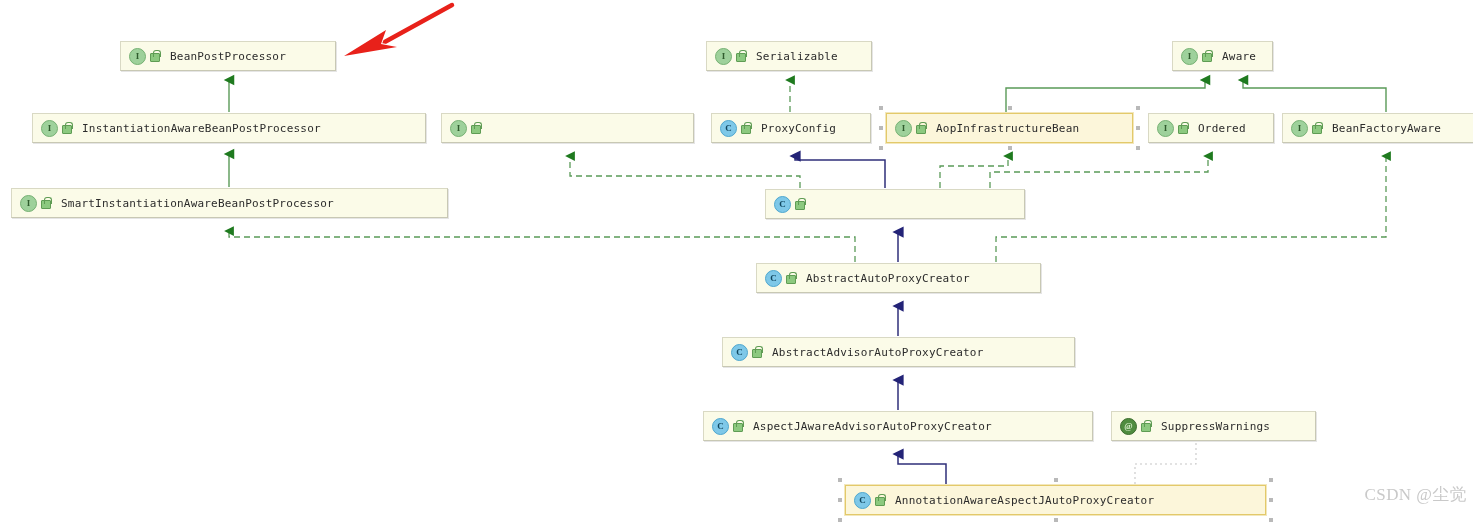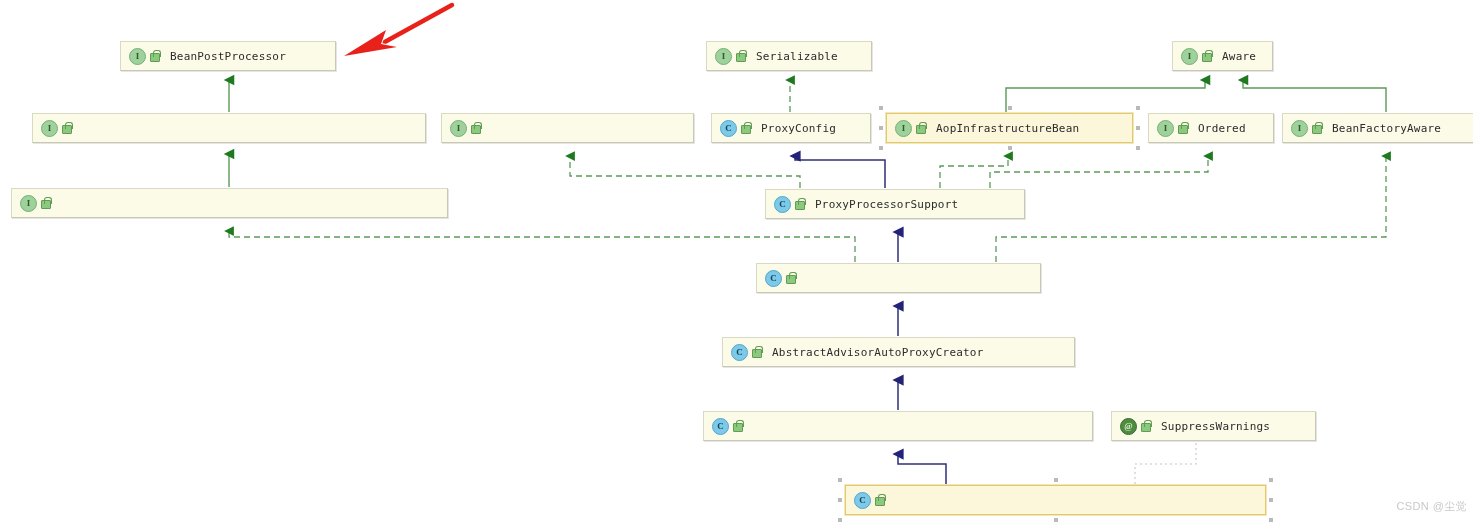--- a/index.html
+++ b/index.html
@@ -86,23 +86,23 @@
   
   .handle{
     position:absolute;
     width:4px;height:4px;
     background:#b9b9b9;
     z-index:6;
   }
   
   .watermark{
     position:absolute;
-    right:6px;bottom:12px;
-    font-family:Liberation Sans, sans-serif;
-    font-size:11px;
+    right:6px;bottom:20px;
+    font-family:Liberation Serif, serif;
+    font-size:17px;
     color:#c9c9c9;
     letter-spacing:.4px;
     z-index:7;
   }
 </style>
 </head>
 <body>
 
 <div id="diagram">
 
@@ -190,24 +190,26 @@
 
   <div id="node-container">
       <div class="node" style="left: 120px; top: 41px; width: 216px;">
         <span class="kind iface">I</span>
         <span class="flag"></span>
         <span class="node-label">BeanPostProcessor</span>
       </div>
       <div class="node" style="left: 32px; top: 113px; width: 394px;">
         <span class="kind iface">I</span>
         <span class="flag"></span>
+        <span class="node-label">InstantiationAwareBeanPostProcessor</span>
       </div>
       <div class="node" style="left: 11px; top: 188px; width: 437px;">
         <span class="kind iface">I</span>
         <span class="flag"></span>
+        <span class="node-label">SmartInstantiationAwareBeanPostProcessor</span>
       </div>
       <div class="node" style="left: 441px; top: 113px; width: 253px;">
         <span class="kind iface">I</span>
         <span class="flag"></span>
       </div>
       <div class="node" style="left: 706px; top: 41px; width: 166px;">
         <span class="kind iface">I</span>
         <span class="flag"></span>
         <span class="node-label">Serializable</span>
       </div>
@@ -232,43 +234,45 @@
         <span class="node-label">Ordered</span>
       </div>
       <div class="node" style="left: 1282px; top: 113px; width: 205px;">
         <span class="kind iface">I</span>
         <span class="flag"></span>
         <span class="node-label">BeanFactoryAware</span>
       </div>
       <div class="node" style="left: 765px; top: 189px; width: 260px;">
         <span class="kind cls">C</span>
         <span class="flag"></span>
-        <span class="node-label">ProxyProcessorSupport</span>
       </div>
       <div class="node" style="left: 756px; top: 263px; width: 285px;">
         <span class="kind cls">C</span>
         <span class="flag"></span>
+        <span class="node-label">AbstractAutoProxyCreator</span>
       </div>
       <div class="node" style="left: 722px; top: 337px; width: 353px;">
         <span class="kind cls">C</span>
         <span class="flag"></span>
         <span class="node-label">AbstractAdvisorAutoProxyCreator</span>
       </div>
       <div class="node" style="left: 703px; top: 411px; width: 390px;">
         <span class="kind cls">C</span>
         <span class="flag"></span>
+        <span class="node-label">AspectJAwareAdvisorAutoProxyCreator</span>
       </div>
       <div class="node" style="left: 1111px; top: 411px; width: 205px;">
         <span class="kind anno">@</span>
         <span class="flag"></span>
         <span class="node-label">SuppressWarnings</span>
       </div>
       <div class="node selected" style="left: 845px; top: 485px; width: 421px;">
         <span class="kind cls">C</span>
         <span class="flag"></span>
+        <span class="node-label">AnnotationAwareAspectJAutoProxyCreator</span>
       </div>
     </div>
 
   <div class="watermark">CSDN @尘觉</div>
 <div class="handle" style="left: 879px; top: 106px;"></div>
     <div class="handle" style="left: 1007.5px; top: 106px;"></div>
     <div class="handle" style="left: 1136px; top: 106px;"></div>
     <div class="handle" style="left: 879px; top: 126px;"></div>
     <div class="handle" style="left: 1136px; top: 126px;"></div>
     <div class="handle" style="left: 879px; top: 146px;"></div>

